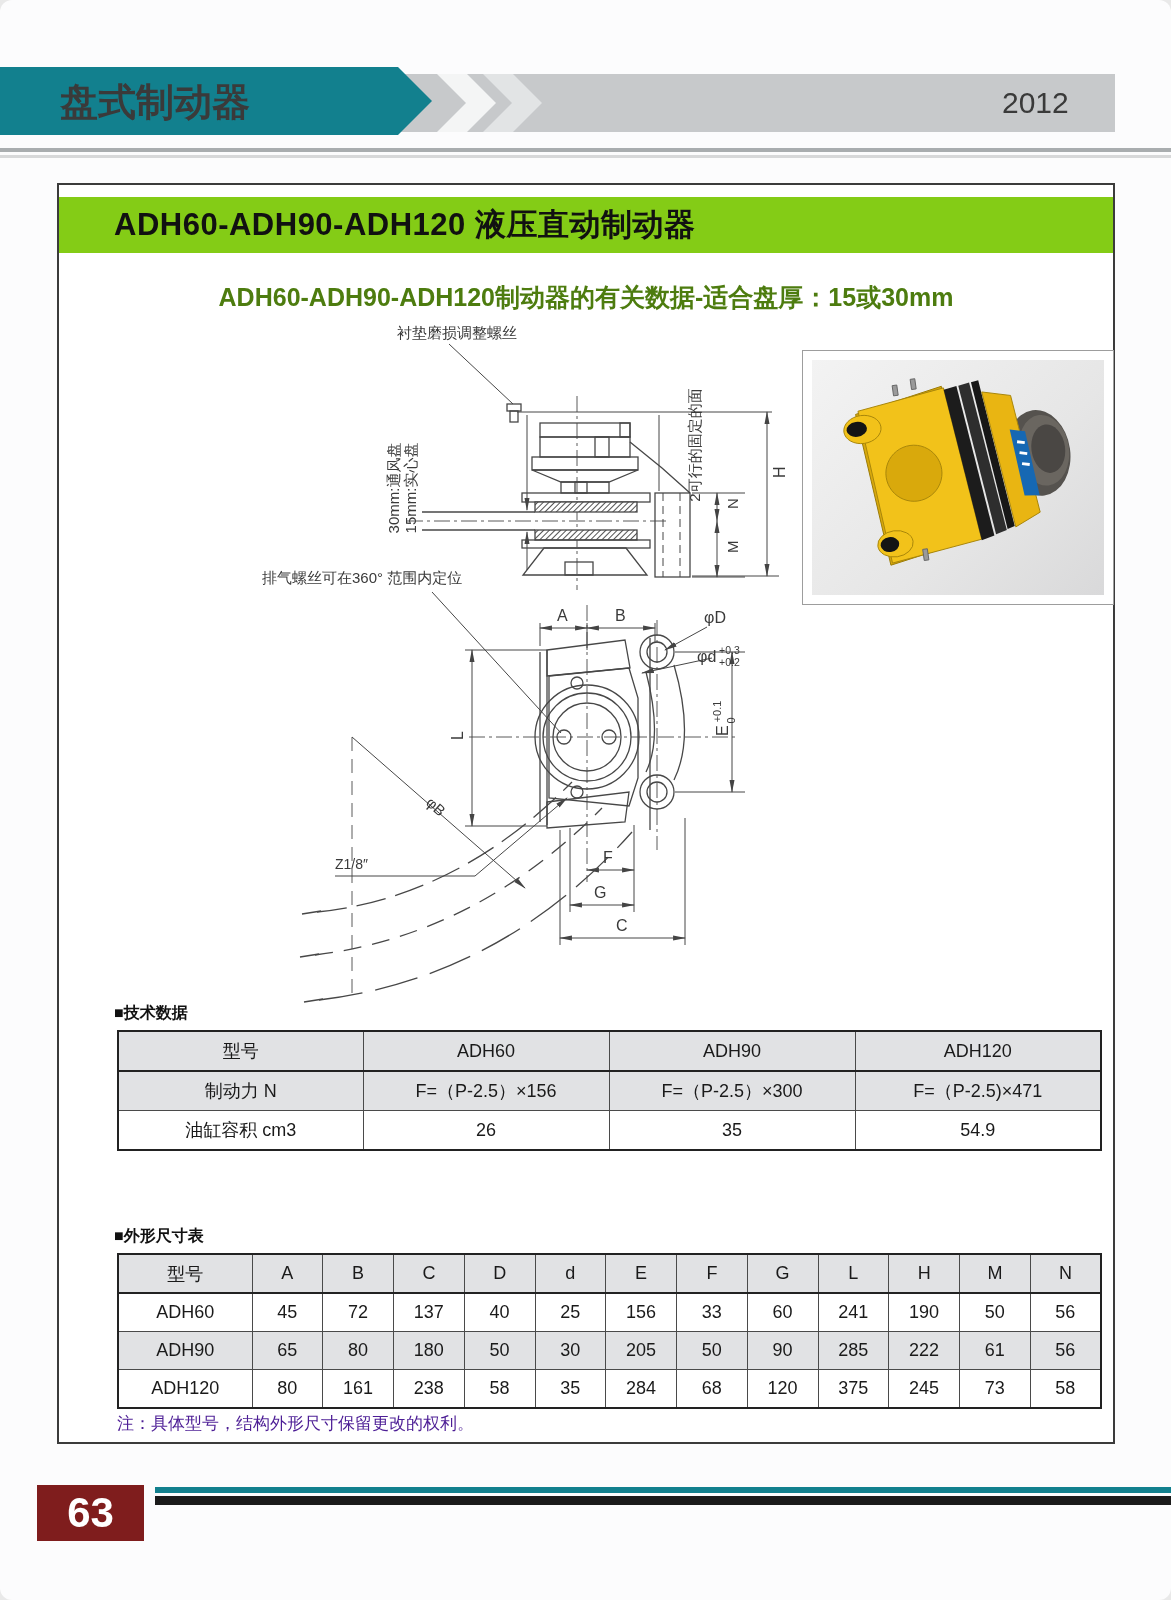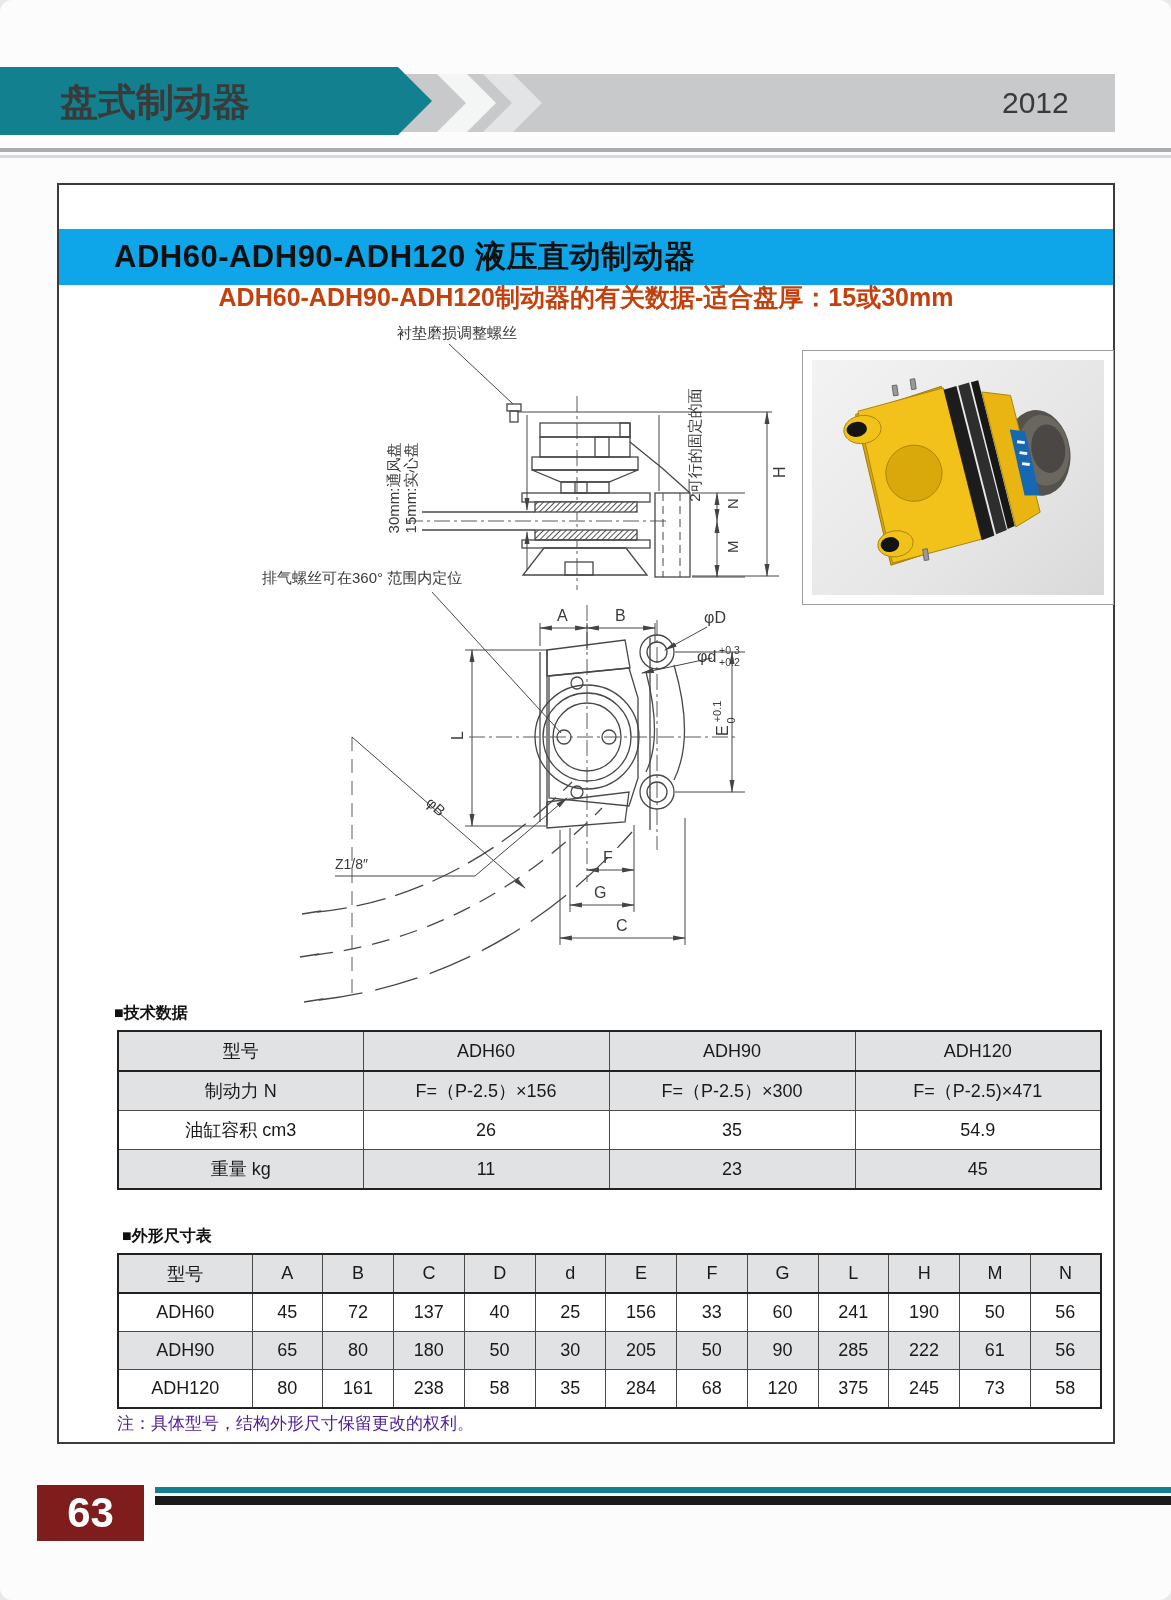--- a/index.html
+++ b/index.html
@@ -4,26 +4,26 @@
 <style>
   html,body{margin:0;padding:0;background:#e9e9e9;}
   .page{position:relative;width:1171px;height:1600px;background:#fcfcfd;overflow:hidden;
         font-family:"Liberation Sans","DejaVu Sans",sans-serif;color:#1c1c1c;border-radius:12px;}
   .abs{position:absolute;}
   svg text{font-family:"Liberation Sans","DejaVu Sans",sans-serif;fill:#3a3a3a;}
   
   .hdr-svg{left:0;top:0;}
   
   .frame{left:57px;top:183px;width:1054px;height:1257px;border:2px solid #3b3b3b;background:#fff;}
-  .title-bar{left:0;top:44px;width:100%;height:56px;background:#0ea5e9;display:flex;align-items:center;}
+  .title-bar{left:0;top:12px;width:100%;height:56px;background:#84cc16;display:flex;align-items:center;}
   .title-bar .t{font-size:31px;font-weight:bold;color:#111;padding-left:55px;letter-spacing:0.5px;}
-  .subtitle{left:0;top:96px;width:100%;text-align:center;font-size:25px;font-weight:bold;color:#c2410c;}
+  .subtitle{left:0;top:96px;width:100%;text-align:center;font-size:25px;font-weight:bold;color:#4d7c0f;}
   .sec-title{font-size:16px;font-weight:bold;color:#111;}
   .sec1{left:55px;top:818px;}
-  .sec2{left:55px;top:1041px;margin-left:8px;}
+  .sec2{left:55px;top:1041px;}
   .note{left:58px;top:1227px;font-size:17px;color:#4c1d95;}
   
   table{border-collapse:collapse;table-layout:fixed;background:#fff;}
   .tech-table{left:58px;top:845px;width:985px;}
   .dim-table{left:58px;top:1068px;width:985px;}
   td{border:1px solid #4a4a4a;text-align:center;vertical-align:middle;font-size:18px;color:#1a1a1a;padding:0;}
   .tech-table td{height:38px;}
   .dim-table td{height:37px;}
   tr.gray td{background:#e1e2e4;}
   table{border:2px solid #222;}
@@ -261,26 +261,20 @@
         <td>F=（P-2.5）×156</td>
         <td>F=（P-2.5）×300</td>
         <td>F=（P-2.5)×471</td>
       </tr>
       <tr>
         <td>油缸容积  cm3</td>
         <td>26</td>
         <td>35</td>
         <td>54.9</td>
       </tr>
-      <tr class="gray">
-        <td>重量  kg</td>
-        <td>11</td>
-        <td>23</td>
-        <td>45</td>
-      </tr>
     </tbody>
       </table>
 
     <div class="abs sec-title sec2">■外形尺寸表</div>
 
     <table class="abs dim-table">
       <colgroup>
           <col style="width:134px">
           <col>
           <col>

